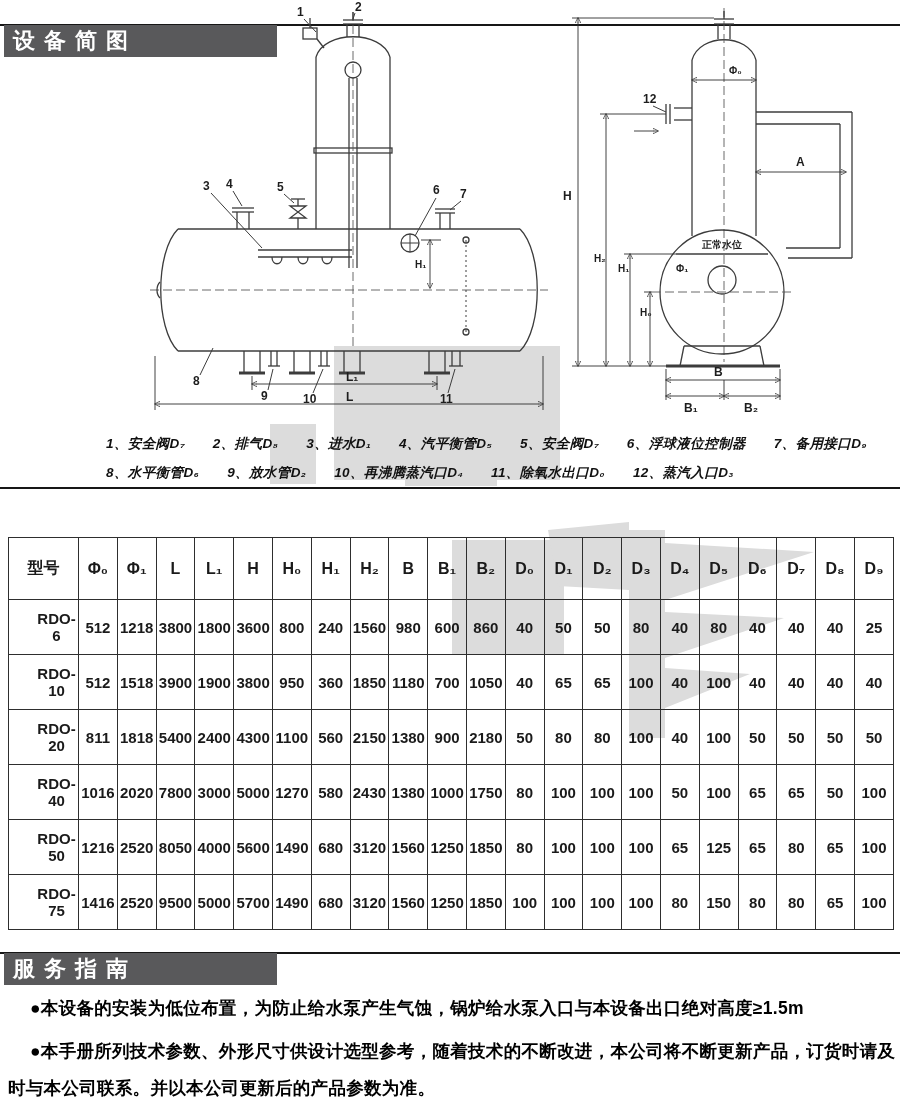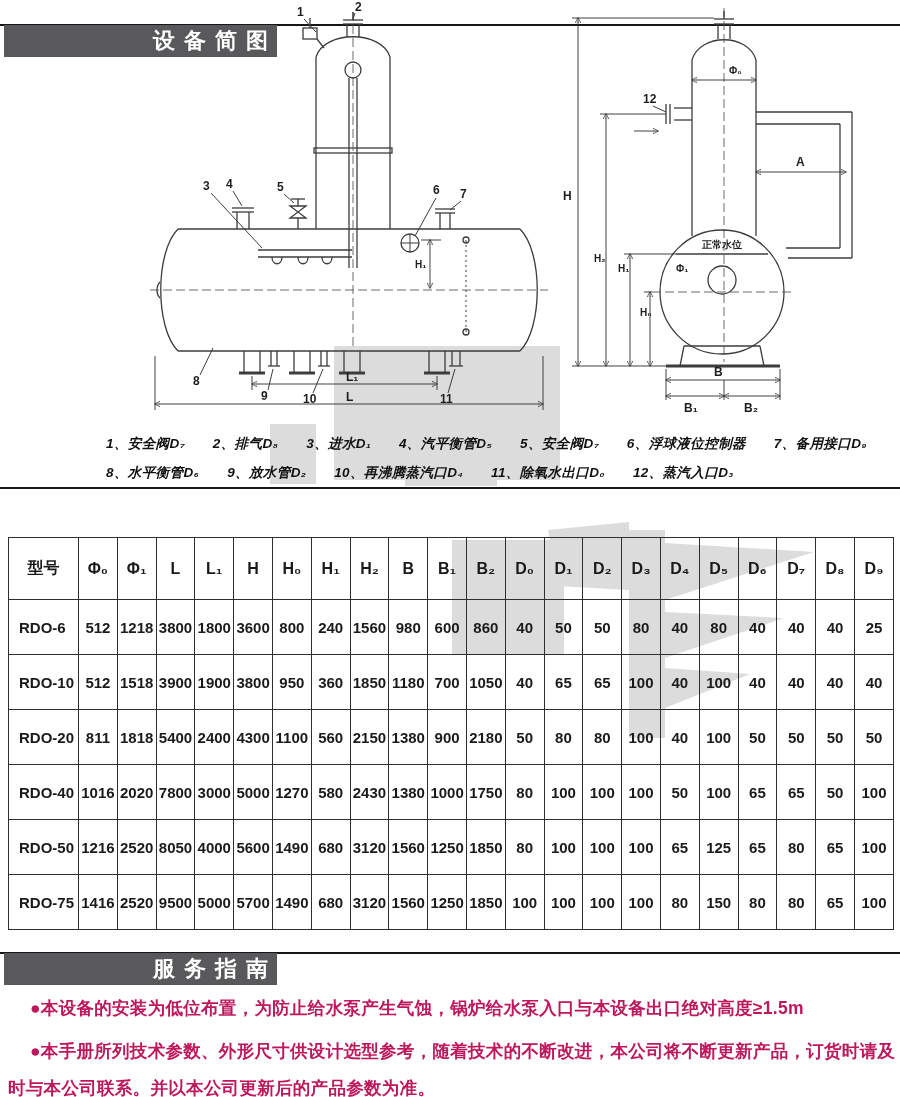--- a/index.html
+++ b/index.html
@@ -14,21 +14,21 @@
   }
   
   .rule {
     position: absolute; left: 0; width: 100%;
     border-top: 2px solid #161616; height: 0;
   }
   .bar {
     position: absolute; left: 4px; width: 273px; height: 32px;
     background: #59595b;
     color: #ffffff;
-    display: flex; align-items: center; justify-content: flex-end;
+    display: flex; align-items: center; justify-content: flex-start;
     font-size: 22px; font-weight: bold; letter-spacing: 9px;
     padding-left: 9px;
     z-index: 2;
   }
   
   .watermark { position: absolute; left:0; top:0; z-index: 0; }
   
   .diagram { position: absolute; left:0; top:0; z-index: 1; }
   .diagram line, .diagram path, .diagram circle, .diagram rect.stroke {
     stroke: #3c3c3c; fill: none; stroke-width: 1.3;
@@ -58,31 +58,31 @@
   table.dims th, table.dims td {
     border: 1.6px solid #2e2e2e;
     text-align: center; vertical-align: middle;
     font-weight: bold; font-size: 15px;
     background: transparent;
     padding: 0;
     overflow: hidden;
   }
   table.dims thead th { height: 62px; font-size: 16px; }
   table.dims tbody td { height: 55px; }
-  table.dims .model { text-align: left; padding-left: 10px; }
+  table.dims .model { text-align: center; padding-left: 26px; }
   table.dims col.c-model { width: 70px; }
   
   .service {
     position: absolute; left: 8px; top: 990px; width: 888px; z-index: 1;
   }
   .service p {
     margin: 0 0 6px 0;
     font-size: 17.5px; font-weight: bold;
     line-height: 37px; letter-spacing: 0.3px;
-    text-indent: 22px; color:#be185d;
+    text-indent: 22px; color:#000000;
   }
 </style>
 </head>
 <body>
 
 <div class="page">
 
   <svg class="watermark" width="900" height="1097" viewBox="0 0 900 1097">
     <g fill="#dcdcdc" stroke="none">
       <rect x="334" y="346" width="226" height="134"></rect>

